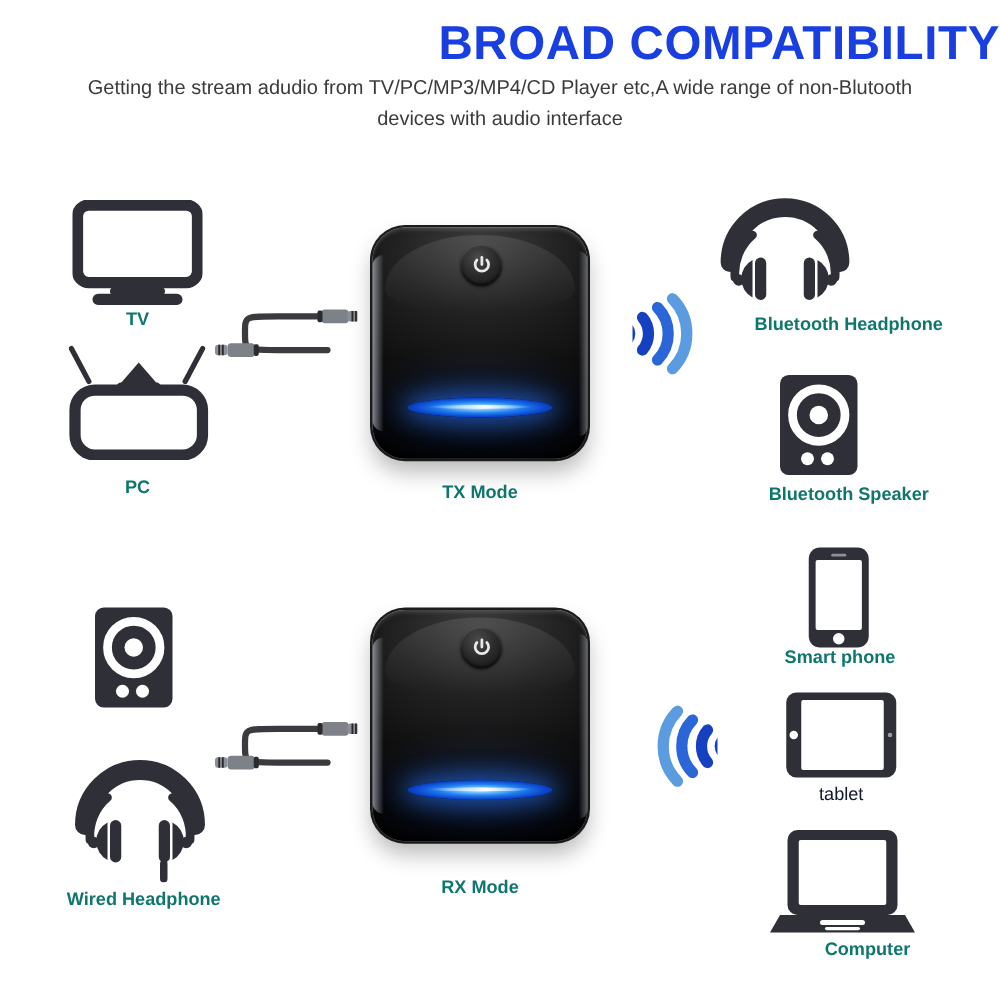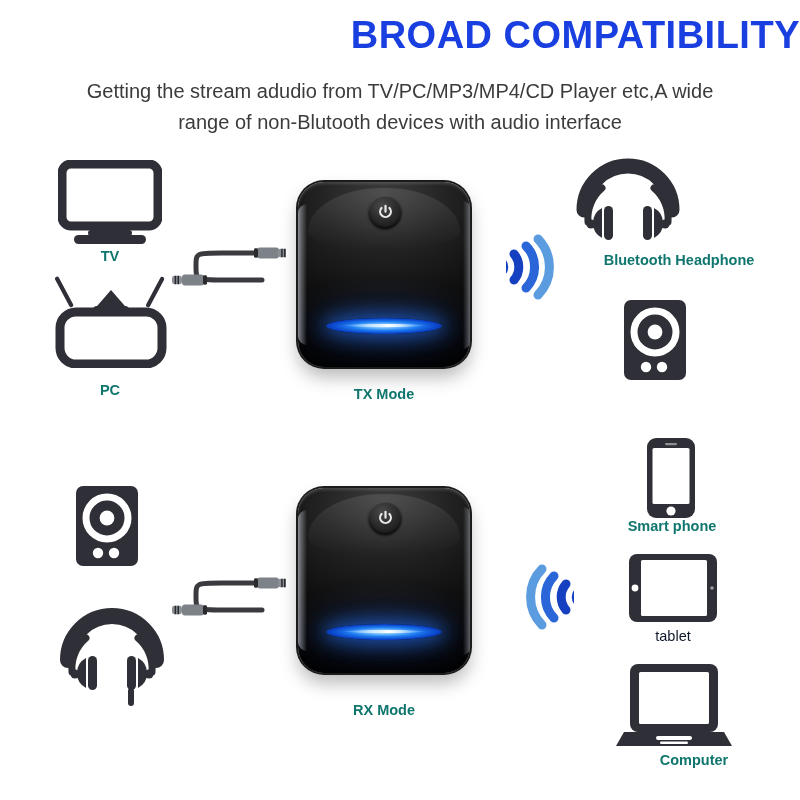--- a/index.html
+++ b/index.html
@@ -19,23 +19,23 @@
   
   #title{
     position:absolute;left:0;top:16px;width:800px;
     text-align:right;
     font-size:38px;font-weight:bold;
     letter-spacing:.5px;
     color:#1a3fe0;
     line-height:1.05;
   }
   #subtitle{
-    position:absolute;left:60px;top:76px;width:680px;
+    position:absolute;left:60px;top:59px;width:680px;
     text-align:center;
-    font-size:20px;
+    font-size:16px;
     color:#3b3b3b;
     line-height:1.55;
   }
 
   
   .lbl{
     position:absolute;
     text-align:center;
     color:#0f766e;
     font-size:14.5px;
@@ -186,20 +186,21 @@
   </svg>
   <div class="lbl" style="left:556px;top:252px;width:246px;">Bluetooth Headphone</div>
 
   <svg class="ico" style="left:622px;top:298px;" width="66" height="84" viewBox="0 0 66 84">
     <rect x="2" y="2" width="62" height="80" rx="7" ry="7" fill="#2f2f37"></rect>
     <circle cx="33" cy="34" r="21" fill="none" stroke="#ffffff" stroke-width="7"></circle>
     <circle cx="33" cy="34" r="7.4" fill="#ffffff"></circle>
     <circle cx="24" cy="69" r="5.2" fill="#ffffff"></circle>
     <circle cx="40" cy="69" r="5.2" fill="#ffffff"></circle>
   </svg>
+  <div class="lbl" style="left:570px;top:388px;width:218px;">Bluetooth Speaker</div>
 
   <svg class="ico" style="left:74px;top:484px;" width="66" height="84" viewBox="0 0 66 84">
     <rect x="2" y="2" width="62" height="80" rx="7" ry="7" fill="#2f2f37"></rect>
     <circle cx="33" cy="34" r="21" fill="none" stroke="#ffffff" stroke-width="7"></circle>
     <circle cx="33" cy="34" r="7.4" fill="#ffffff"></circle>
     <circle cx="24" cy="69" r="5.2" fill="#ffffff"></circle>
     <circle cx="40" cy="69" r="5.2" fill="#ffffff"></circle>
   </svg>
 
   <svg class="ico" style="left:56px;top:598px;" width="112" height="108" viewBox="0 0 112 108">
@@ -207,20 +208,21 @@
     <path d="M16 74 A40 40 0 0 1 30 40" fill="none" stroke="#2f2f37" stroke-width="7" stroke-linecap="round"></path>
     <path d="M96 74 A40 40 0 0 0 82 40" fill="none" stroke="#2f2f37" stroke-width="7" stroke-linecap="round"></path>
     <path d="M30 60 a17 17 0 0 0 0 30 Z" fill="#2f2f37"></path>
     <rect x="32" y="58" width="9" height="34" rx="4.5" fill="#2f2f37"></rect>
     <path d="M82 60 a17 17 0 0 1 0 30 Z" fill="#2f2f37"></path>
     <rect x="71" y="58" width="9" height="34" rx="4.5" fill="#2f2f37"></rect>
     <circle cx="19" cy="76" r="4.6" fill="#2f2f37"></circle>
     <circle cx="93" cy="76" r="4.6" fill="#2f2f37"></circle>
     <rect x="72" y="90" width="6" height="18" rx="3" fill="#2f2f37"></rect>
   </svg>
+  <div class="lbl" style="left:14px;top:712px;width:202px;">Wired Headphone</div>
 
   <svg class="cable" style="left:158px;top:566px;" width="128" height="72" viewBox="0 0 128 72">
     <path d="M118 17 H64 C38 17 38 17 38 30 C38 44 38 44 64 44 H104" fill="none" stroke="#3a3a3f" stroke-width="5" stroke-linecap="round"></path>
     <g>
       <rect x="99" y="11.5" width="22" height="11" rx="3" fill="#7d8288"></rect>
       <rect x="96" y="12.3" width="4" height="9.4" rx="1.4" fill="#2b2b2e"></rect>
       <rect x="120" y="12.8" width="9" height="8.4" rx="2.4" fill="#8b9097"></rect>
       <rect x="123.2" y="12.8" width="1.5" height="8.4" fill="#2b2b2e"></rect>
       <rect x="126" y="12.8" width="1.5" height="8.4" fill="#2b2b2e"></rect>
     </g>

